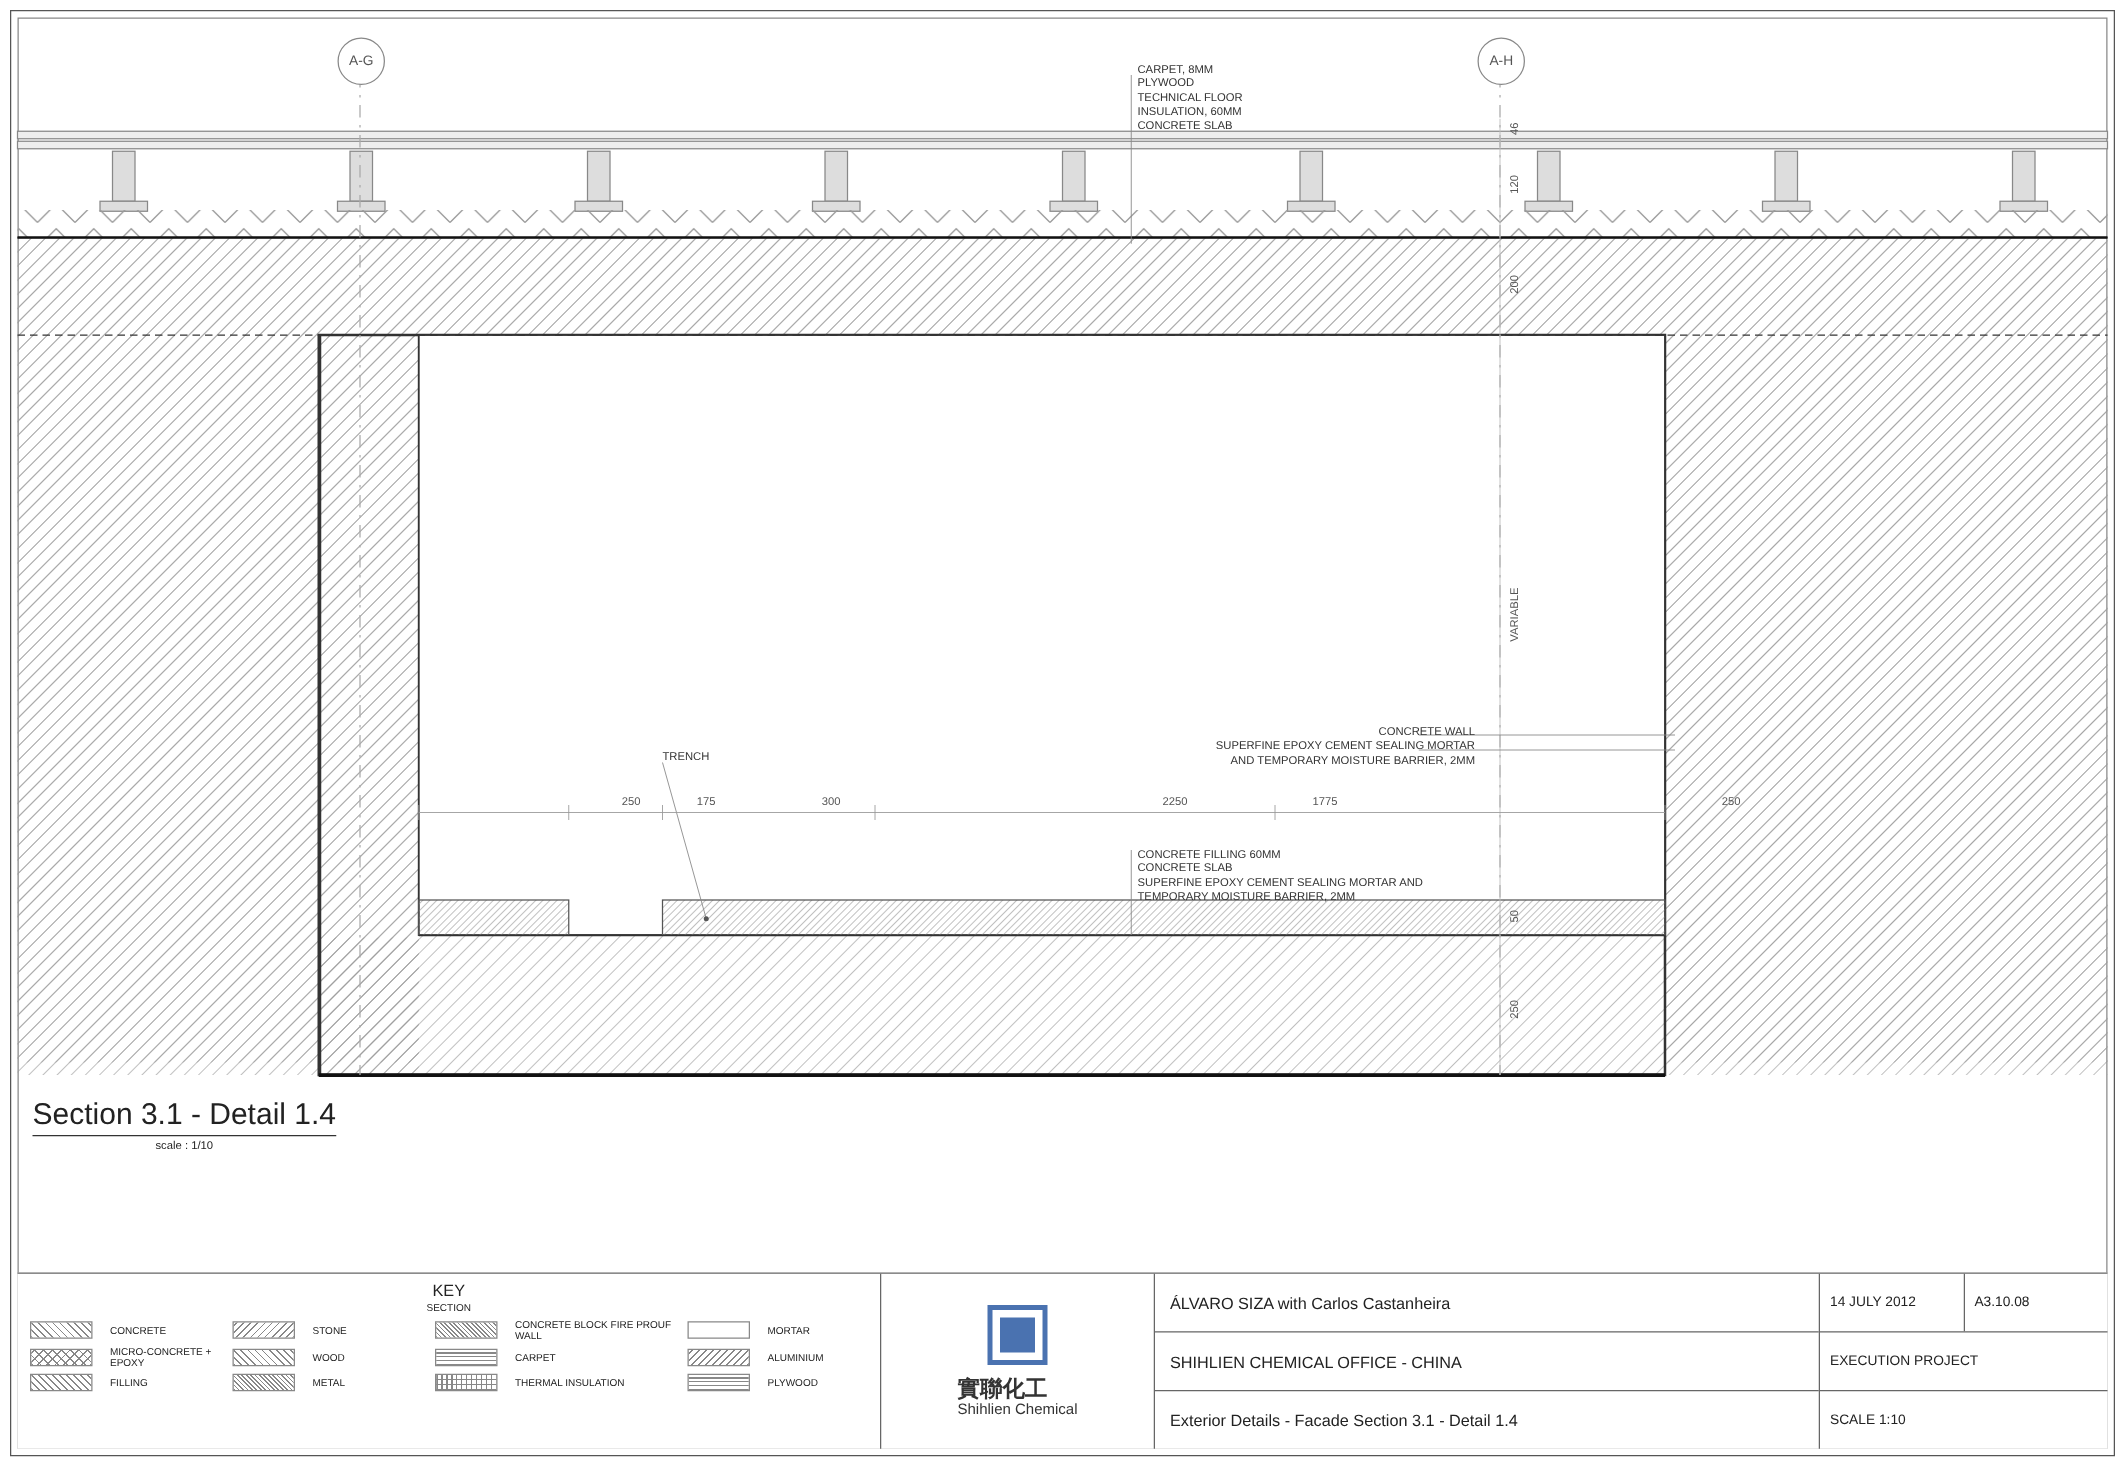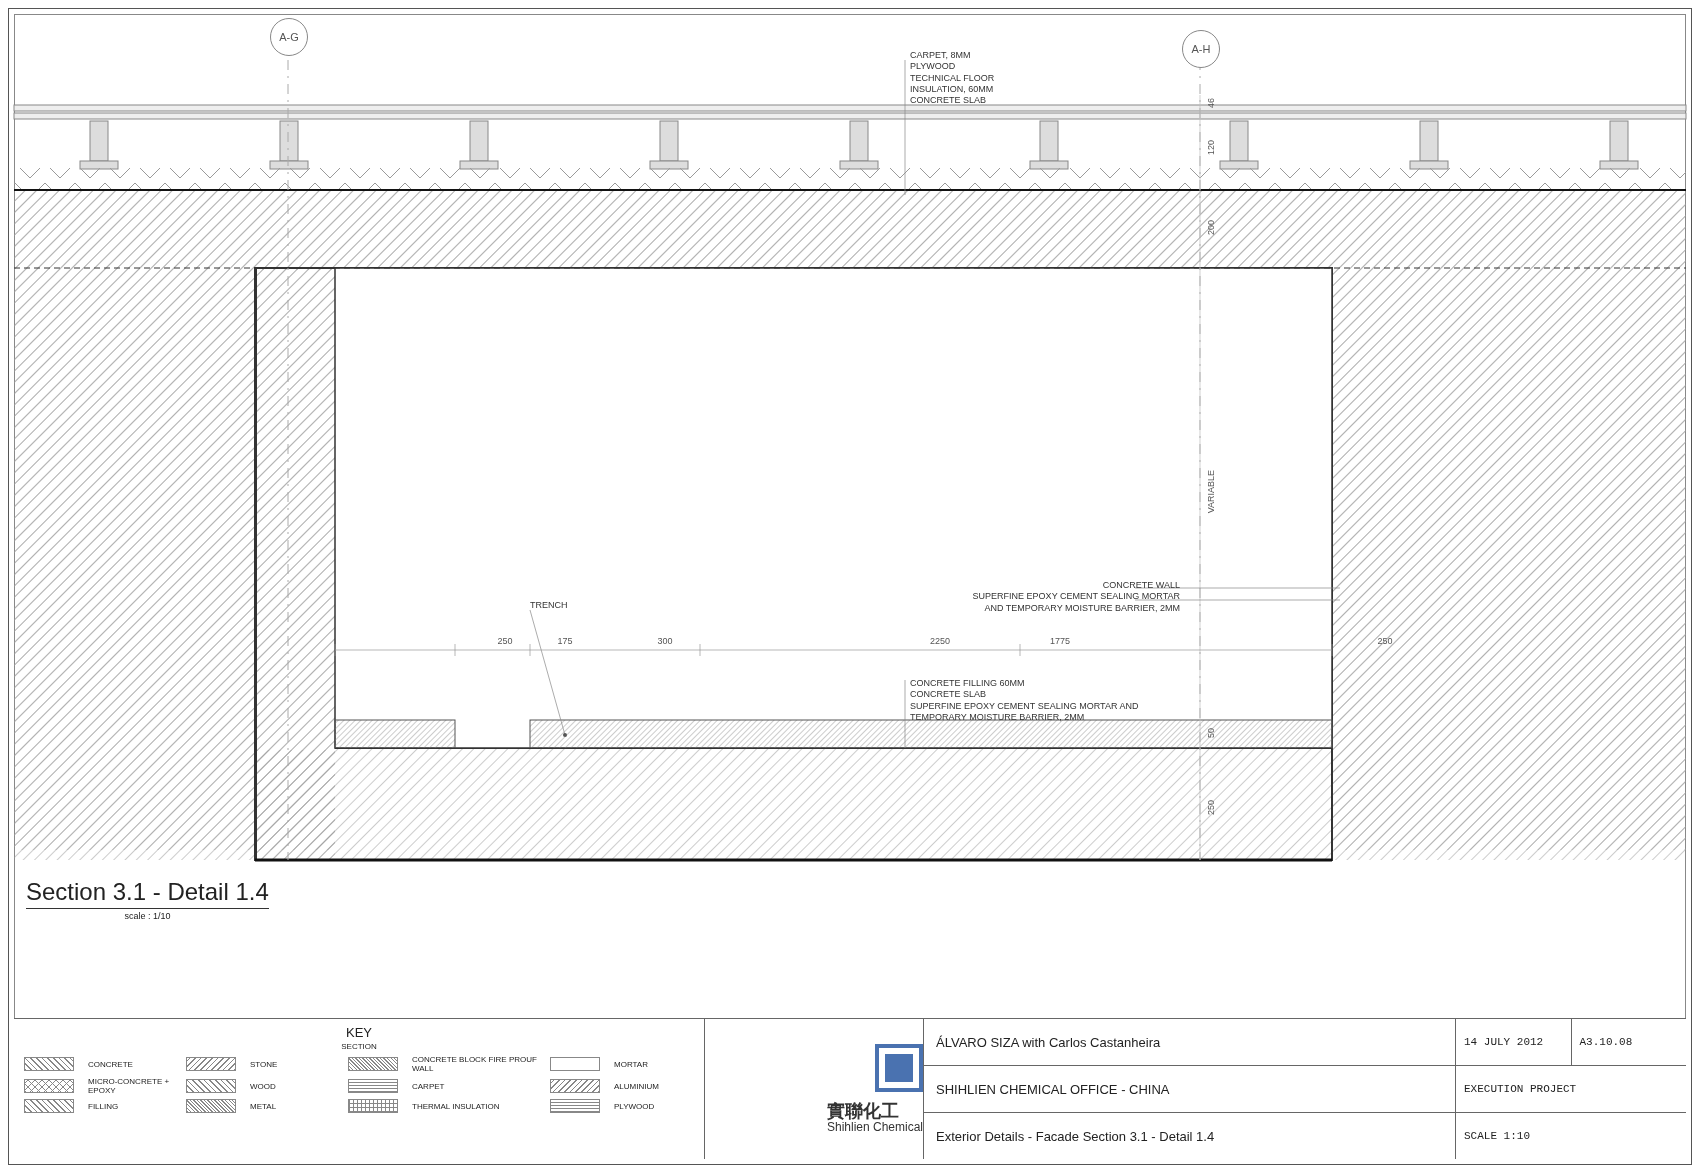--- a/index.html
+++ b/index.html
@@ -4,35 +4,35 @@
 <style>
   html,body{margin:0;padding:0;background:#fff;font-family:Arial,Helvetica,sans-serif;color:#222;}
   .sheet{position:relative;width:1700px;height:1173px;background:#fff;overflow:hidden;}
   .border-outer{position:absolute;inset:8px;border:1px solid #555;}
   .border-inner{position:absolute;inset:14px;border:1px solid #888;}
   svg{position:absolute;left:0;top:0;}
 
   
   .tblock{position:absolute;left:14px;right:14px;bottom:14px;height:140px;border-top:1px solid #666;display:flex;background:#fff;}
   .tblock .col{border-right:1px solid #666;display:flex;flex-direction:column;}
-  .tblock .col:last-child{border-right:none;font-family:Liberation Mono, monospace;}
+  .tblock .col:last-child{border-right:none;}
   .key{flex:0 0 600px;padding:6px 10px;align-items:center;}
   .key h3{margin:0 0 2px 0;font-size:13px;font-weight:normal;}
   .key .sub{font-size:8px;margin-bottom:4px;}
   .key-grid{display:grid;grid-template-columns:56px 90px 56px 90px 56px 130px 56px 80px;gap:4px 8px;align-items:center;font-size:8px;}
   .swatch{width:48px;height:12px;border:1px solid #888;}
   .sw-hatch{background:repeating-linear-gradient(45deg,#888 0,#888 1px,transparent 1px,transparent 4px);}
   .sw-hatch2{background:repeating-linear-gradient(-45deg,#888 0,#888 1px,transparent 1px,transparent 4px);}
   .sw-cross{background:repeating-linear-gradient(45deg,#888 0,#888 1px,transparent 1px,transparent 5px),repeating-linear-gradient(-45deg,#888 0,#888 1px,transparent 1px,transparent 5px);}
   .sw-dense{background:repeating-linear-gradient(45deg,#888 0,#888 1px,transparent 1px,transparent 2.5px);}
   .sw-blank{background:#fff;}
   .sw-grid{background:repeating-linear-gradient(0deg,#888 0,#888 1px,transparent 1px,transparent 4px),repeating-linear-gradient(90deg,#888 0,#888 1px,transparent 1px,transparent 4px);}
   .sw-lines{background:repeating-linear-gradient(0deg,#888 0,#888 1px,transparent 1px,transparent 3px);}
 
-  .logo-col{flex:0 0 218px;display:flex;align-items:flex-end;justify-content:center;gap:10px;}
+  .logo-col{flex:0 0 218px;display:flex;align-items:center;justify-content:center;gap:10px;}
   .logo-mark{width:40px;height:40px;border:4px solid #4a72b0;position:relative;}
   .logo-mark::after{content:"";position:absolute;inset:6px;background:#4a72b0;}
   .logo-text{font-size:18px;font-weight:bold;line-height:1.05;color:#333;}
   .logo-text .sub{font-size:12px;font-weight:normal;}
 
   .info-col{flex:1 1 auto;display:flex;flex-direction:column;}
   .info-col .cell{flex:1;border-bottom:1px solid #666;padding:6px 12px;font-size:13px;display:flex;align-items:center;}
   .info-col .cell:last-child{border-bottom:none;}
   .meta-col{flex:0 0 230px;display:flex;flex-direction:column;}
   .meta-col .row{flex:1;border-bottom:1px solid #666;display:flex;}
@@ -132,21 +132,21 @@
       <line x1="335" y1="650" x2="1332" y2="650"></line>
       <line x1="335" y1="644" x2="335" y2="656"></line>
       <line x1="455" y1="644" x2="455" y2="656"></line>
       <line x1="530" y1="644" x2="530" y2="656"></line>
       <line x1="700" y1="644" x2="700" y2="656"></line>
       <line x1="1020" y1="644" x2="1020" y2="656"></line>
       <line x1="1332" y1="644" x2="1332" y2="656"></line>
     </g>
   </svg>
 
-  <div class="bubble" style="left:270px;top:18px">
+  <div class="bubble" style="left:270px;top:30px">
       <span>A-G</span>
     </div>
   <div class="bubble" style="left:1182px;top:30px">
       <span>A-H</span>
     </div>
 
   <div class="anno" style="left:910px;top:50px">
     <div>CARPET, 8MM</div>
     <div>PLYWOOD</div>
     <div>TECHNICAL FLOOR</div>

